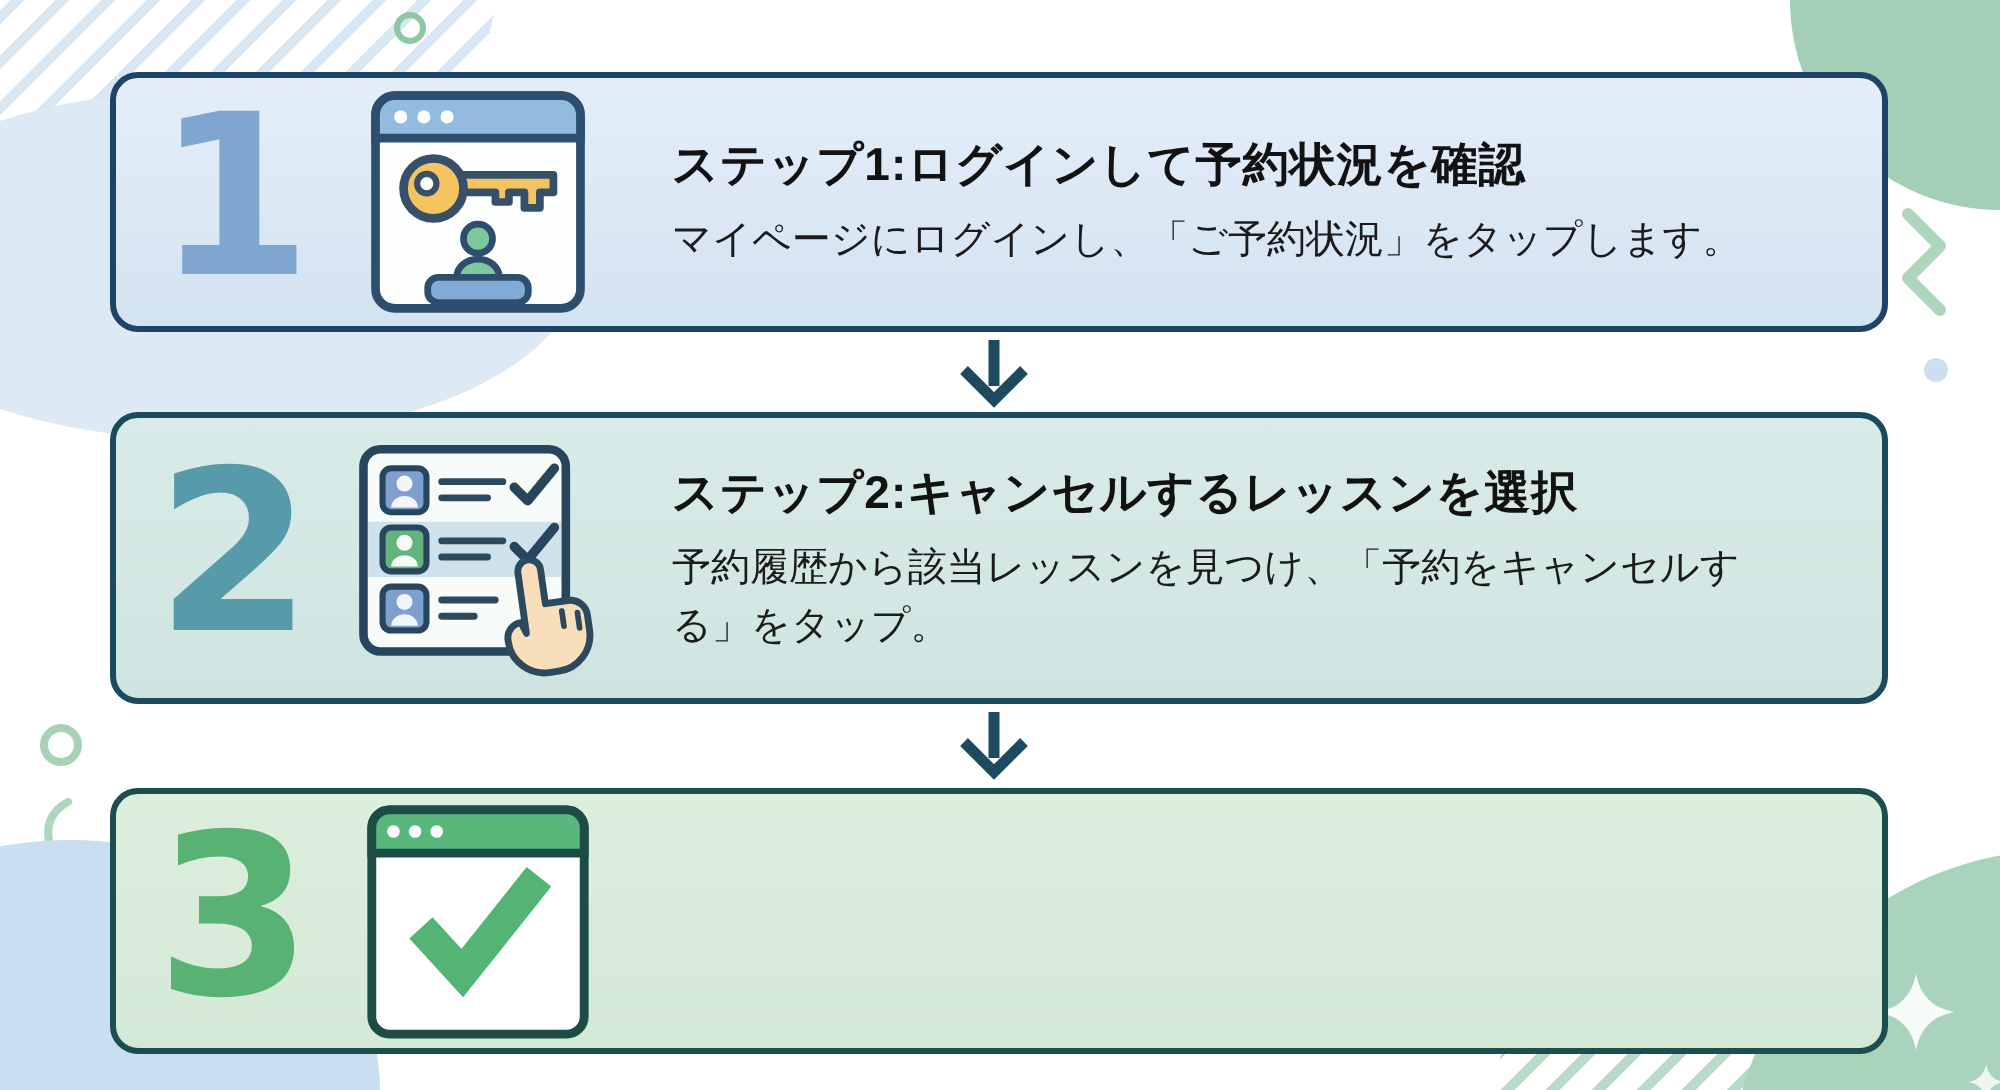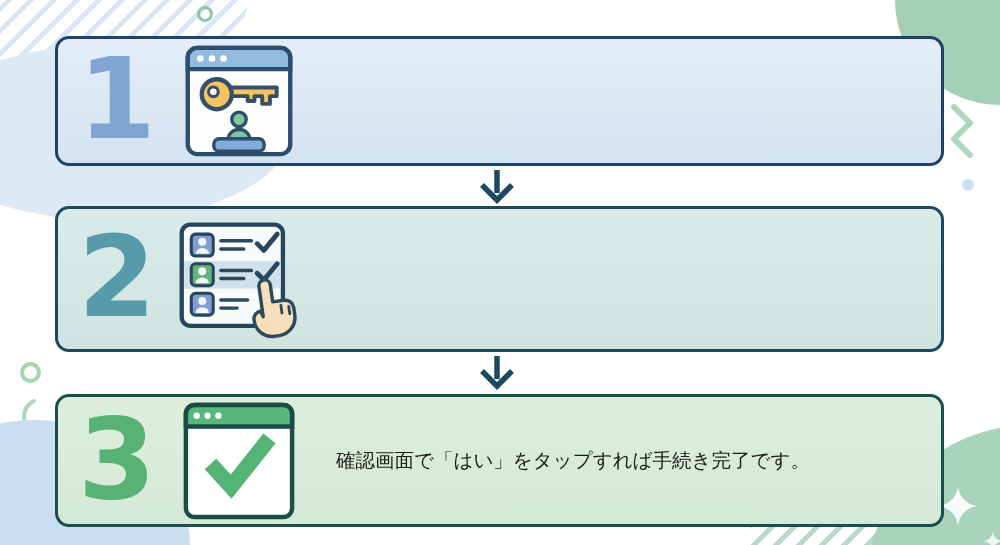--- a/index.html
+++ b/index.html
@@ -135,20 +135,24 @@
       <circle cx="32" cy="16" r="3.4" fill="#ffffff"></circle>
       <circle cx="44" cy="16" r="3.4" fill="#ffffff"></circle>
       <path d="M50,46 H99 V55 H92 V63 H84 V55 H76 V60 H69 V55 H50 Z" fill="#f3c45f" stroke="#374f68" stroke-width="4" stroke-linejoin="round"></path>
       <circle cx="37" cy="53" r="15.5" fill="#f3c45f" stroke="#374f68" stroke-width="4.5"></circle>
       <circle cx="33.5" cy="50.5" r="5" fill="#ffffff" stroke="#374f68" stroke-width="3.2"></circle>
       <circle cx="60" cy="79" r="7.5" fill="#7fc79c" stroke="#2d4e6e" stroke-width="3.5"></circle>
       <path d="M49,99 a11,9.5 0 0 1 22,0 Z" fill="#7fc79c" stroke="#2d4e6e" stroke-width="3.5"></path>
       <rect x="34" y="99" width="52" height="13" rx="5.5" fill="#82abd7" stroke="#2d4e6e" stroke-width="3.5"></rect>
     </svg>
   </div>
+  <div class="text-box">
+    <div class="step-title">ステップ1:ログインして予約状況を確認</div>
+    <div class="step-desc">マイページにログインし、「ご予約状況」をタップします。</div>
+  </div>
 </div>
 
 <div class="flow-arrow flow-arrow-1">
   <svg width="40" height="35" viewBox="0 0 40 35" fill="none">
     <path d="M20,1 V24" stroke="#1d4a5e" stroke-width="5.5"></path>
     <path d="M5,16 L20,31 L35,16" stroke="#1d4a5e" stroke-width="5.5" fill="none"></path>
   </svg>
 </div>
 
 <div class="card card-2">
@@ -177,20 +181,24 @@
       <path d="M20.5,98.5 a7,6 0 0 1 14,0 Z" fill="#f2f5fa"></path>
       <line x1="47" y1="85" x2="75" y2="85" stroke="#2c4a5e" stroke-width="3.6" stroke-linecap="round"></line>
       <line x1="47" y1="93.5" x2="64" y2="93.5" stroke="#2c4a5e" stroke-width="3.6" stroke-linecap="round"></line>
 
       <g transform="translate(66,56) rotate(-8 26 8)">
         <path d="M20,46 V14 a6,6 0 0 1 12,0 V32 H44 a9,9 0 0 1 9,9 v8 a19,19 0 0 1 -19,19 h-5 A19,19 0 0 1 10,49 v-1 a8,8 0 0 1 8,-8 Z" fill="#f8debb" stroke="#2c4a5e" stroke-width="3.6" stroke-linejoin="round"></path>
         <line x1="40" y1="37" x2="40" y2="45" stroke="#2c4a5e" stroke-width="3" stroke-linecap="round"></line>
         <line x1="48" y1="39" x2="48" y2="47" stroke="#2c4a5e" stroke-width="3" stroke-linecap="round"></line>
       </g>
     </svg>
+  </div>
+  <div class="text-box">
+    <div class="step-title">ステップ2:キャンセルするレッスンを選択</div>
+    <div class="step-desc">予約履歴から該当レッスンを見つけ、「予約をキャンセルする」をタップ。</div>
   </div>
 </div>
 
 <div class="flow-arrow flow-arrow-2">
   <svg width="40" height="35" viewBox="0 0 40 35" fill="none">
     <path d="M20,1 V24" stroke="#1d4a5e" stroke-width="5.5"></path>
     <path d="M5,16 L20,31 L35,16" stroke="#1d4a5e" stroke-width="5.5" fill="none"></path>
   </svg>
 </div>
 
@@ -200,15 +208,14 @@
     <svg width="118" height="120" viewBox="0 0 120 122">
       <rect x="6" y="4" width="108" height="114" rx="9" fill="#ffffff" stroke="#1d4b46" stroke-width="4.5"></rect>
       <path d="M6,13 a9,9 0 0 1 9,-9 h90 a9,9 0 0 1 9,9 v13 H6 Z" fill="#58b87b" stroke="#1d4b46" stroke-width="4.5"></path>
       <circle cx="17" cy="15" r="3.2" fill="#ffffff"></circle>
       <circle cx="28" cy="15" r="3.2" fill="#ffffff"></circle>
       <circle cx="39" cy="15" r="3.2" fill="#ffffff"></circle>
       <path d="M31,64 L52,87 L91,38" stroke="#54b475" stroke-width="16" fill="none" stroke-linejoin="miter"></path>
     </svg>
   </div>
   <div class="text-box">
-    <div class="step-desc">確認画面で「はい」をタップすれば手続き完了です。</div>
   </div>
 </div>
 
 </body></html>

